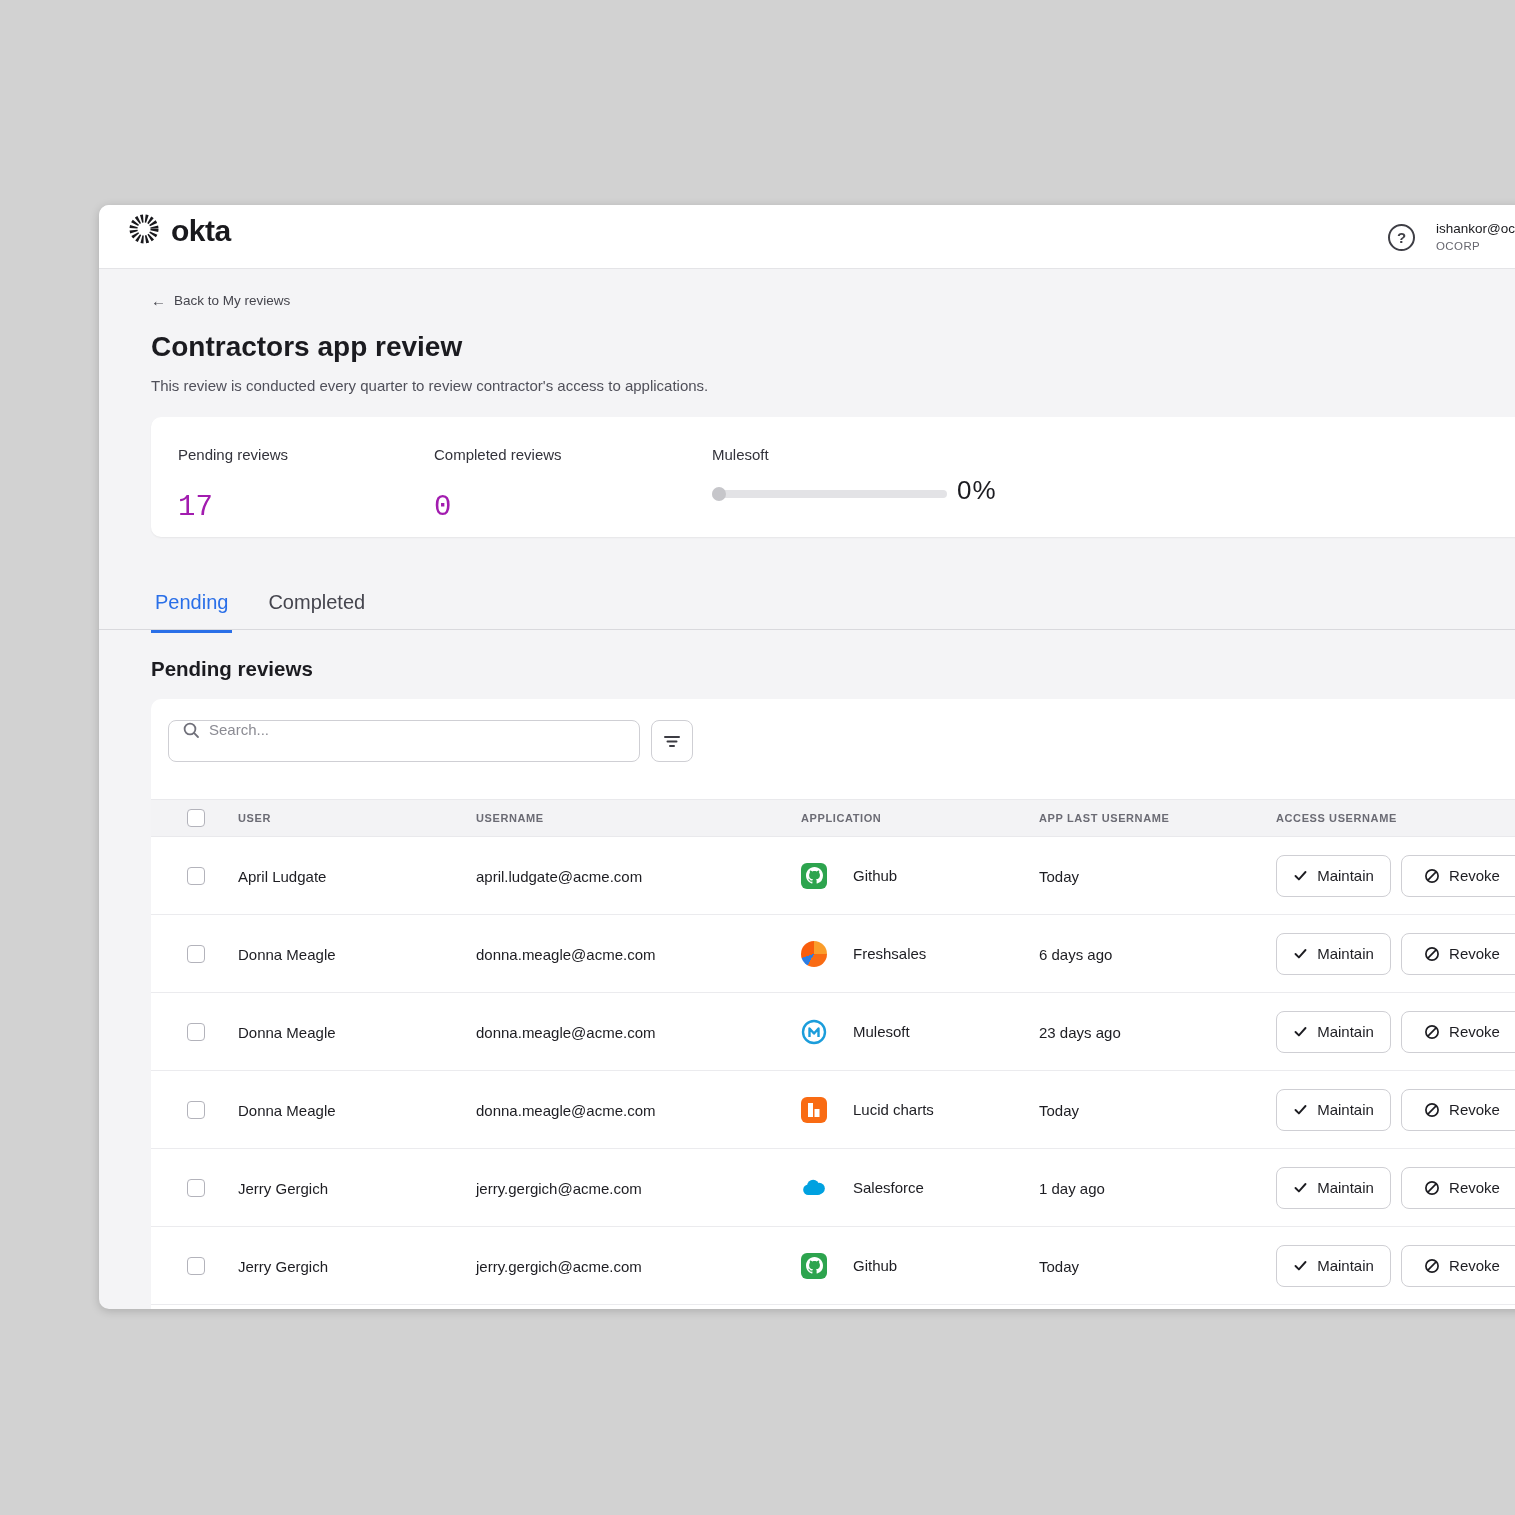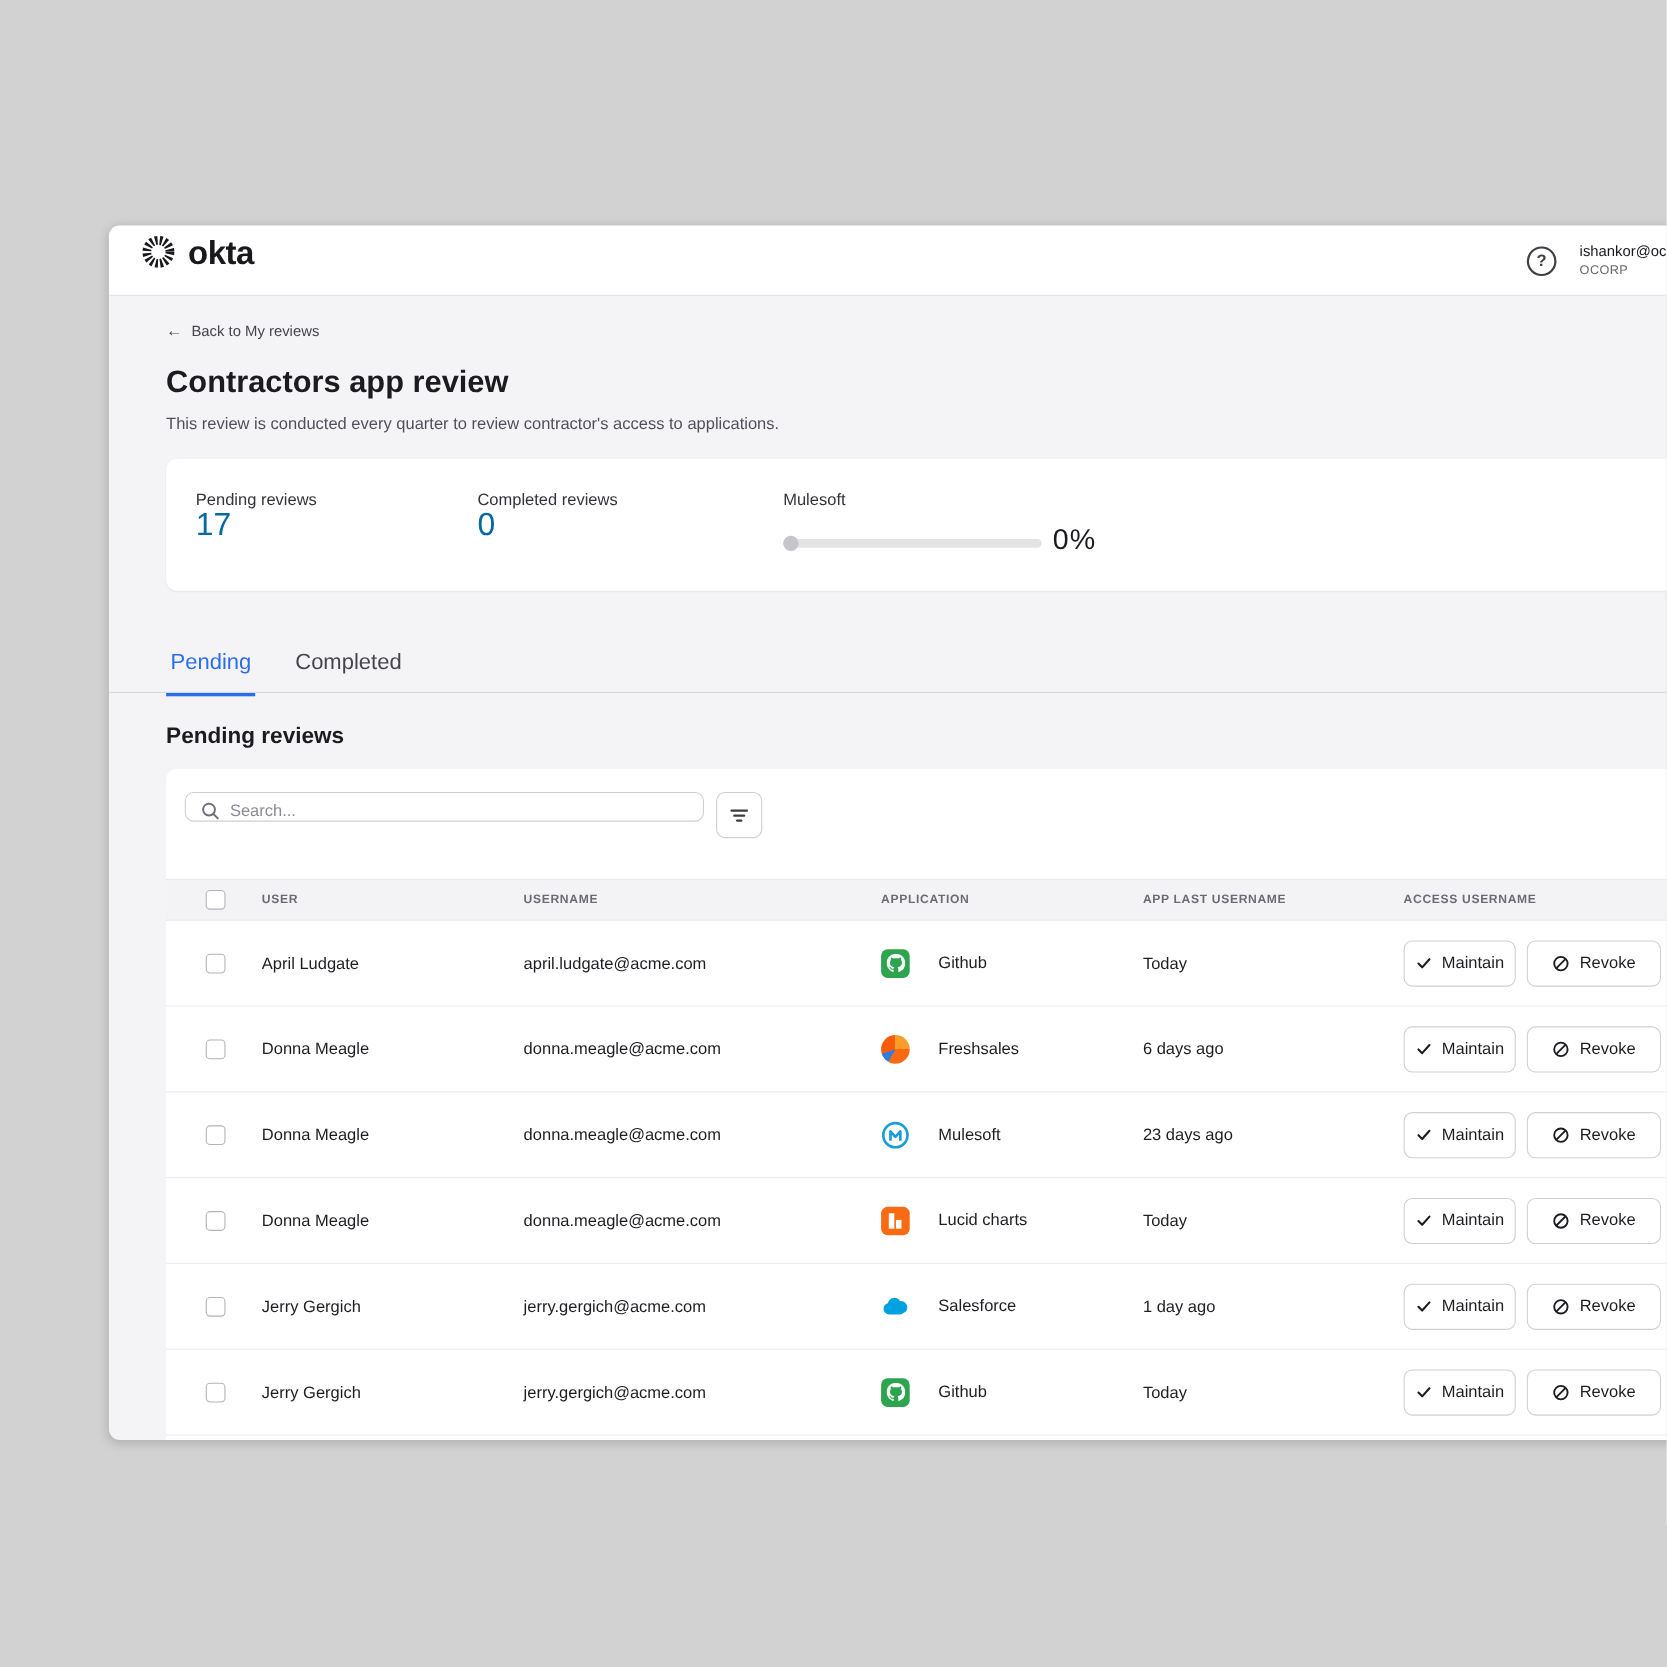--- a/index.html
+++ b/index.html
@@ -40,21 +40,21 @@
     font-size:13.5px; color:#45454d; cursor:pointer; }
   .back-arrow { font-size:15px; line-height:1; color:#45454d; }
   .page-title { position:absolute; left:52px; top:126px; font-size:28px; font-weight:700; color:#1b1b20; }
   .page-subtitle { position:absolute; left:52px; top:172px; font-size:15px; color:#50505a; }
   
   .stats {
     position:absolute; left:52px; top:212px; width:1420px; height:120px;
     background:#fff; border-radius:10px; box-shadow:0 1px 2px rgba(0,0,0,.06);
   }
   .stat-label { position:absolute; top:29px; font-size:15px; color:#33333b; }
-  .stat-value { position:absolute; top:44px; font-size:29px; font-weight:500; color:#0369a1; }
+  .stat-value { position:absolute; top:74px; font-size:29px; font-weight:500; color:#a21caf;font-family:Liberation Mono, monospace; }
   .sl-1 { left:27px; } .sv-1 { left:27px; }
   .sl-2 { left:283px; } .sv-2 { left:283px; }
   .sl-3 { left:561px; }
   .progress-track {
     position:absolute; left:561px; top:73px; width:235px; height:8px;
     background:#e3e3e6; border-radius:4px;
   }
   .progress-fill { position:absolute; left:0; top:0; bottom:0; background:#8a8a92; border-radius:4px; }
   .progress-knob {
     position:absolute; left:0px; top:-3px; width:14px; height:14px;
@@ -66,23 +66,23 @@
   .tab { font-size:20px; padding:0 4px 16px; margin-right:32px; color:#45454e; cursor:pointer; border-bottom:3px solid transparent; }
   .tab.active { color:#2a6fe8; font-weight:500; border-bottom-color:#2a6fe8; }
   .tabs-divider { position:absolute; left:0; right:0; top:424px; height:1px; background:#d9d9dd; }
   .section-heading { position:absolute; left:52px; top:452px; font-size:20.5px; font-weight:700; color:#1b1b20; }
   
   .panel {
     position:absolute; left:52px; top:494px; width:1420px; height:610px;
     background:#fff; border-radius:10px 10px 0 0;
   }
   .search-box {
-    position:absolute; left:17px; top:21px; width:472px; height:27px;
+    position:absolute; left:17px; top:21px; width:472px; height:42px;
     border:1px solid #cfcfd4; border-radius:8px; background:#fff;
-    display:flex; align-items:flex-end; padding-left:13px; gap:9px;
+    display:flex; align-items:flex-start; padding-left:13px; gap:9px;
   }
   .search-input { border:none; outline:none; flex:1; font-size:15px; color:#1d1d22;
     font-family:"Liberation Sans", sans-serif; background:transparent; }
   .search-input::placeholder { color:#8b8b93; }
   .filter-btn {
     position:absolute; left:500px; top:21px; width:42px; height:42px;
     border:1px solid #cfcfd4; border-radius:8px; background:#fff;
     display:flex; align-items:center; justify-content:center; cursor:pointer;
   }
   .thead {
@@ -105,21 +105,21 @@
   .app-badge {
     width:26px; height:26px; border-radius:6px;
     display:flex; align-items:center; justify-content:center; flex:0 0 auto;
   }
   .app-round { border-radius:50%; }
   .btn {
     height:42px; border:1px solid #cfcfd4; border-radius:8px; background:#fff;
     display:flex; align-items:center; justify-content:center; gap:9px;
     font-family:"Liberation Sans", sans-serif; font-size:15px; color:#1d1d22; cursor:pointer;
   }
-  .btn.maintain { width:102px; }
+  .btn.maintain { width:115px; }
   .btn.revoke { width:122px; }
 </style>
 </head>
 <body>
 
 <div class="card">
 
   <div class="topbar">
     <div class="brand">
       <span>

